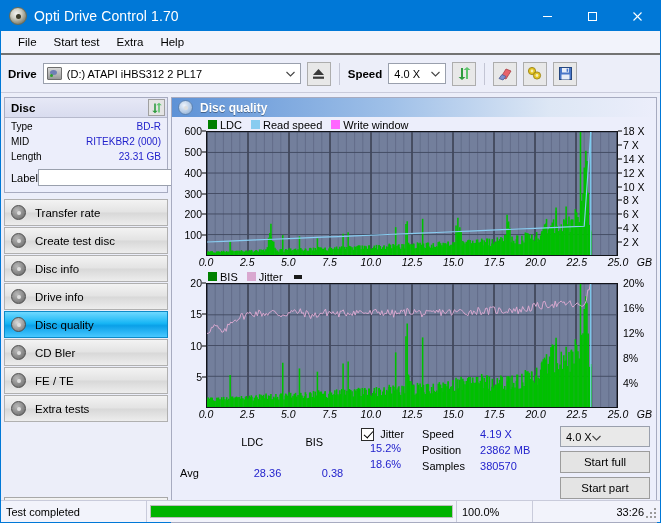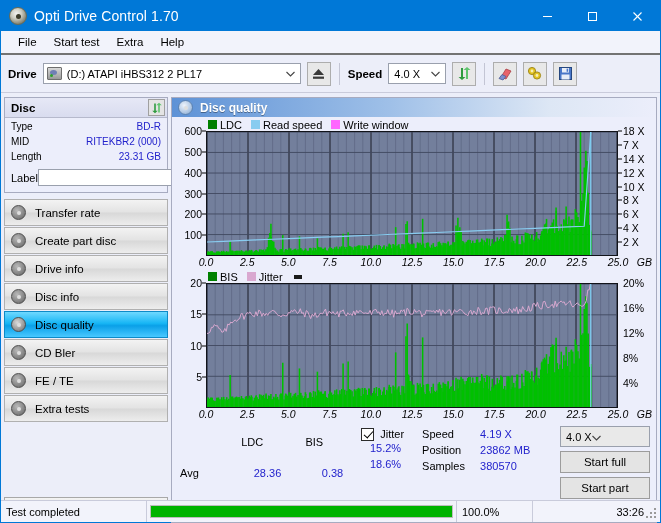--- a/index.html
+++ b/index.html
@@ -603,29 +603,29 @@
         </div>
       </div>
 
       <div class="navlist">
         <div class="navbtn">
           <span class="disc-icon"></span>
           <span>Transfer rate</span>
         </div>
         <div class="navbtn">
           <span class="disc-icon"></span>
-          <span>Create part disc</span>
+          <span>Create test disc</span>
+        </div>
+        <div class="navbtn">
+          <span class="disc-icon"></span>
+          <span>Disc info</span>
         </div>
         <div class="navbtn">
           <span class="disc-icon"></span>
           <span>Drive info</span>
-        </div>
-        <div class="navbtn">
-          <span class="disc-icon"></span>
-          <span>Disc info</span>
         </div>
         <div class="navbtn active">
           <span class="disc-icon"></span>
           <span>Disc quality</span>
         </div>
         <div class="navbtn">
           <span class="disc-icon"></span>
           <span>CD Bler</span>
         </div>
         <div class="navbtn">

